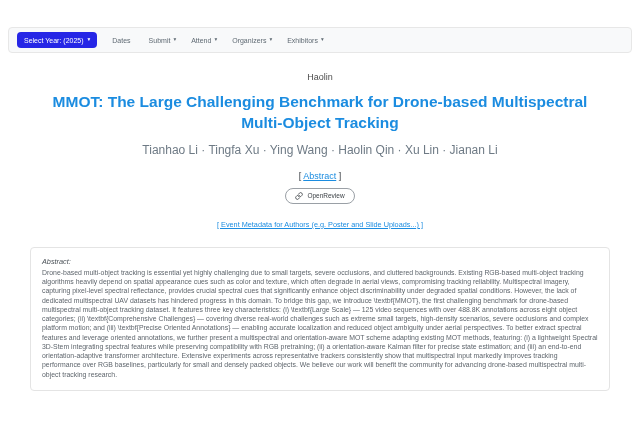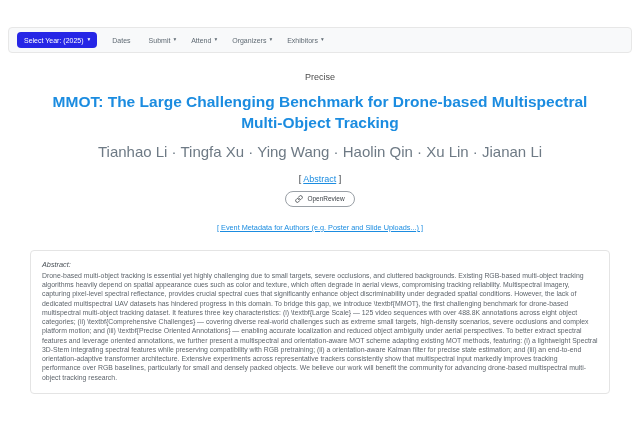--- a/index.html
+++ b/index.html
@@ -58,21 +58,21 @@
   .page-title {
     margin: 9px auto 0 auto;
     max-width: 575px;
     font-size: 15.5px;
     line-height: 1.38;
     font-weight: bold;
     color: #1b8ce0;
   }
   .authors {
     margin-top: 9px;
-    font-size: 15px;
+    font-size: 12px;
     color: #6e7a85;
   }
   .abstract-row {
     margin-top: 14px;
     font-size: 9px;
     color: #3c4146;
   }
   .abstract-row a {
     color: #1b8ce0;
     text-decoration: underline;
@@ -148,21 +148,21 @@
     <span>Organizers</span>
     <span class="caret">▾</span>
   </a>
   <a class="nav-item">
     <span>Exhibitors</span>
     <span class="caret">▾</span>
   </a>
 </nav>
 
 <main class="content">
-  <div class="poster-label">Precise</div>
+  <div class="poster-label">Haolin</div>
 
   <h1 class="page-title">MMOT: The Large Challenging Benchmark for Drone-based Multispectral Multi-Object Tracking</h1>
 
   <div class="authors">Tianhao Li · Tingfa Xu · Ying Wang · Haolin Qin · Xu Lin · Jianan Li</div>
 
   <div class="abstract-row">
     <span>[ </span><a>Abstract</a><span> ]</span>
   </div>
 
   <div>

